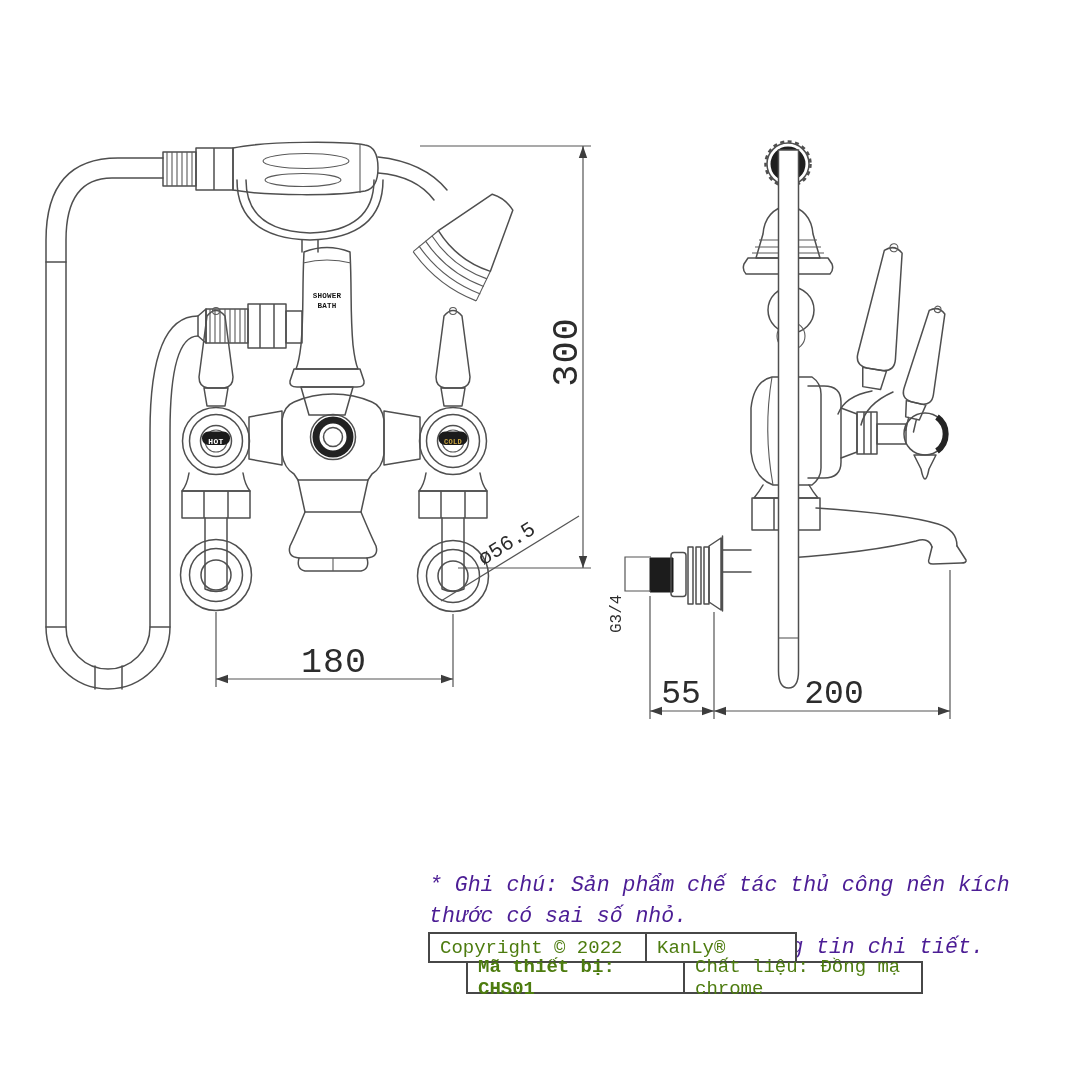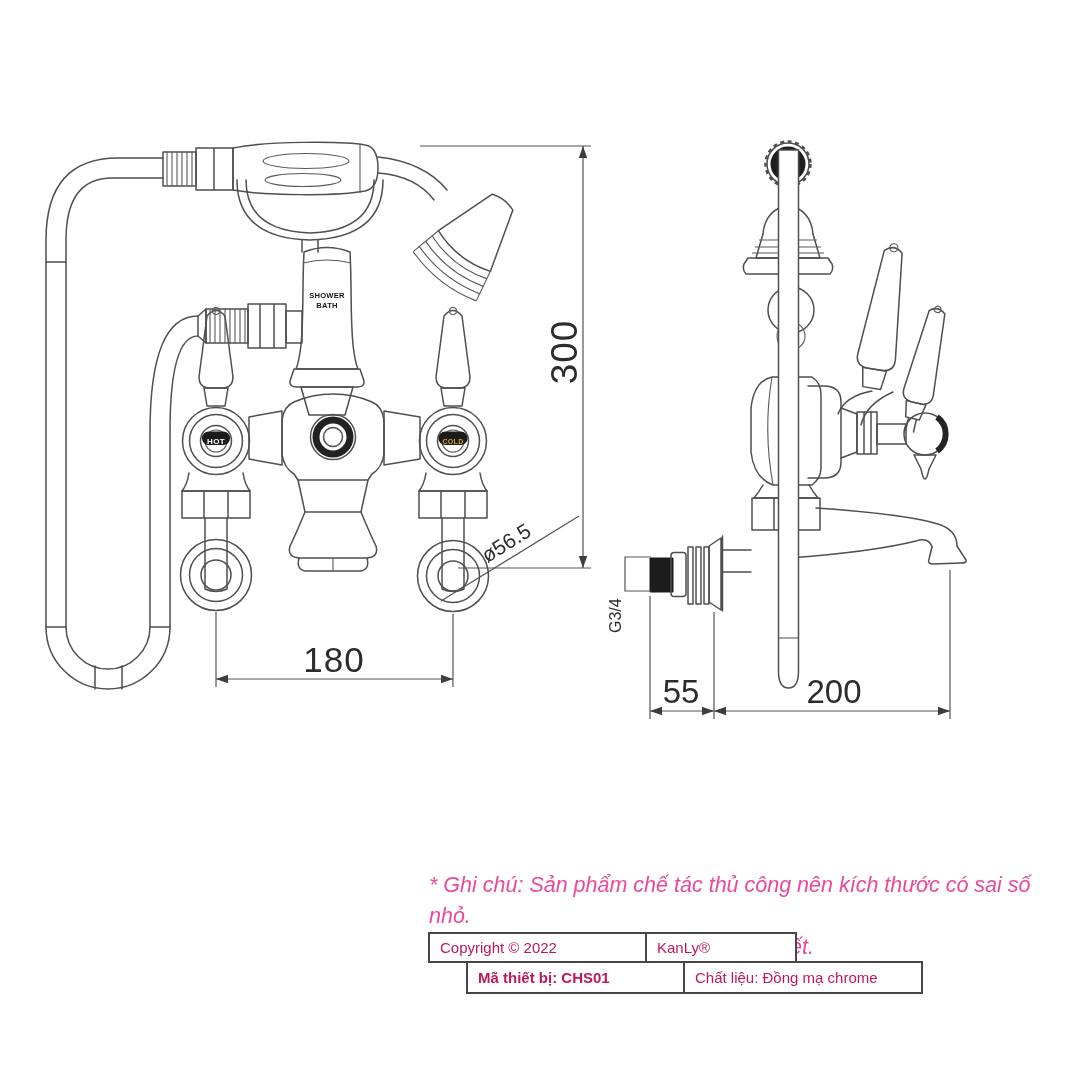--- a/index.html
+++ b/index.html
@@ -1,36 +1,36 @@
 <!DOCTYPE html>
 <html><head>
 <meta charset="utf-8">
 <style>
   html,body{margin:0;padding:0;background:#fff;}
   #stage{position:relative;width:1090px;height:1090px;background:#fff;overflow:hidden;
-         font-family:Liberation Sans, sans-serif;}
+         font-family:Liberation Mono, monospace;}
   svg{position:absolute;left:0;top:0;}
   svg *{vector-effect:non-scaling-stroke;}
   .ln{fill:none;stroke:#4f4f4f;stroke-width:1.5;stroke-linejoin:round;stroke-linecap:round;}
   .thin{fill:none;stroke:#5a5a5a;stroke-width:1.1;}
   .dimln{fill:none;stroke:#555;stroke-width:1.2;}
   .arrow{fill:#3d3d3d;stroke:none;}
   .darkfill{fill:#1c1c1c;stroke:#1c1c1c;}
   .white{fill:#ffffff;}
   .dimtxt{fill:#2c2c2c;font-size:35px;letter-spacing:1px;}
   .dimtxt-s{fill:#2c2c2c;font-size:33px;}
   .smalltxt{fill:#2c2c2c;font-size:21px;}
   .tinytxt{fill:#2c2c2c;font-size:16px;}
   .pill{fill:#1b1b1b;stroke:none;}
   .pilltxt-hot{fill:#ffffff;font-size:8px;font-weight:bold;letter-spacing:.4px;}
   .pilltxt-cold{fill:#c9a43f;font-size:7px;font-weight:bold;letter-spacing:.3px;}
   .divtxt{fill:#161616;font-size:7.6px;font-weight:bold;letter-spacing:.2px;}
   .note{position:absolute;left:429px;top:870px;width:640px;font-size:21.5px;font-style:italic;
-        color:#ec4899;line-height:31px;}
-  .tbl{position:absolute;left:428px;top:932px;color:#be185d;font-size:15px;}
+        color:#4c1d95;line-height:31px;}
+  .tbl{position:absolute;left:428px;top:932px;color:#4d7c0f;font-size:19px;}
   .tr{display:flex;}
   .td{border:2px solid #474747;box-sizing:border-box;display:flex;align-items:center;
       padding-left:10px;background:#fff;}
   .td+.td{margin-left:-2px;}
   .tr2 .td{margin-top:-2px;}
   .w1{width:219px}.w2{width:152px}.w3{width:240px}
   .h1{height:31px}.h2{height:33px}
   .bold{font-weight:bold;margin-left:38px;}
 </style>
 </head>

